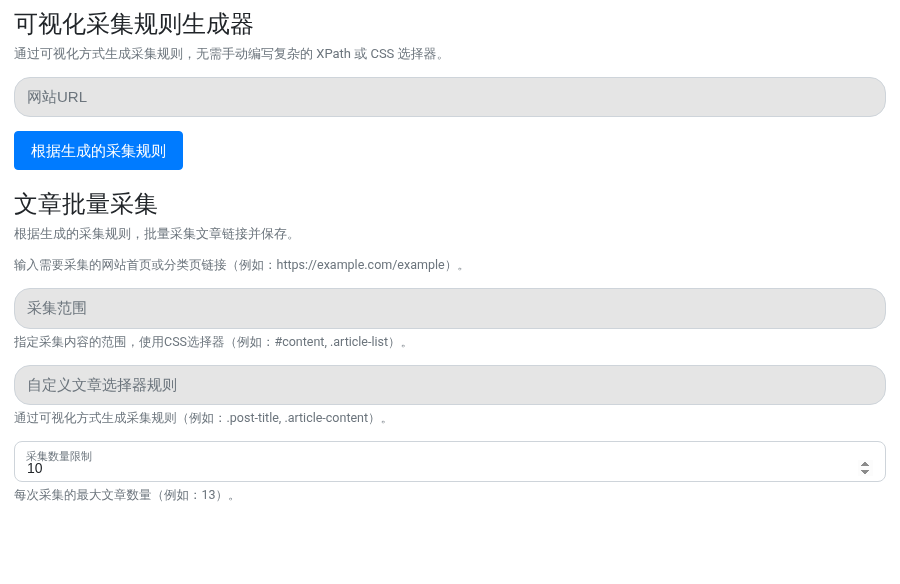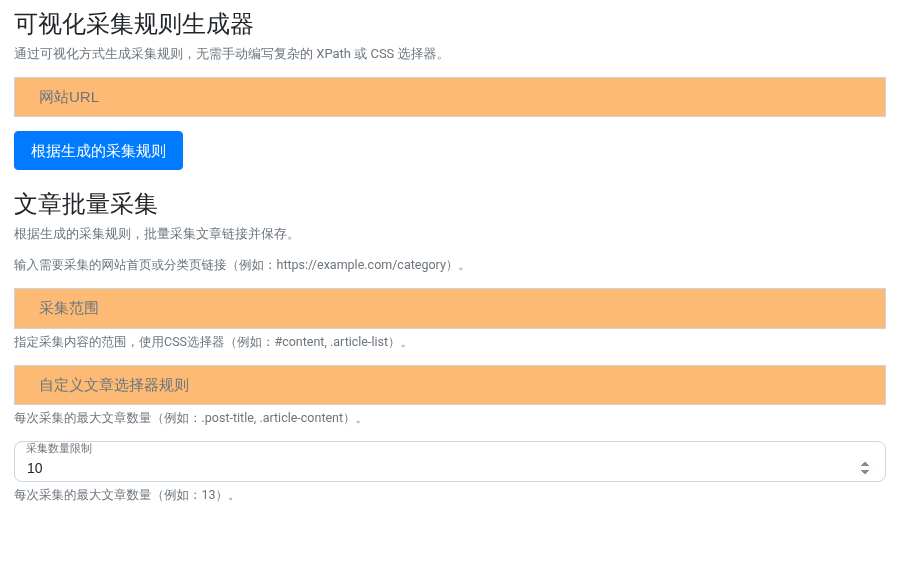--- a/index.html
+++ b/index.html
@@ -26,27 +26,27 @@
       font-size: 13px;
       color: #6c757d;
       margin-bottom: 14px;
     }
     .form-group {
       margin-bottom: 14px;
     }
     .form-control {
       display: block;
       width: 100%;
-      padding: 8px 24px;
+      padding: 8px 12px;
       font-size: 15px;
       line-height: 1.5;
       color: #495057;
-      background-color: #fdba74;
+      background-color: #e5e5e5;
       border: 1px solid #ced4da;
-      border-radius: 0;
+      border-radius: 16px;
     }
     .form-control::placeholder {
       color: #6c757d;
       opacity: 1;
     }
     .form-text {
       font-size: 12.5px;
       color: #6c757d;
       margin-top: 5px;
     }
@@ -63,21 +63,21 @@
       line-height: 1.4;
     }
     .section-gap {
       margin-top: 20px;
     }
     .number-wrap {
       position: relative;
     }
     .number-label {
       position: absolute;
-      top: 0;
+      top: 8px;
       left: 12px;
       font-size: 11px;
       color: #6c757d;
       pointer-events: none;
       font-family: Liberation Mono, monospace;
     }
     .number-input {
       display: block;
       width: 100%;
       padding: 18px 12px 4px 12px;
@@ -105,31 +105,31 @@
   <input type="text" class="form-control" placeholder="网站URL" style="">
 </div>
 
 <button class="btn-primary">根据生成的采集规则</button>
 
 
 <h2 class="section-gap">文章批量采集</h2>
 <p class="section-desc">根据生成的采集规则，批量采集文章链接并保存。</p>
 
 <div class="form-group">
-  <div class="form-text">输入需要采集的网站首页或分类页链接（例如：https://example.com/category）。</div>
+  <div class="form-text">输入需要采集的网站首页或分类页链接（例如：https://example.com/example）。</div>
 </div>
 
 <div class="form-group">
   <input type="text" class="form-control" placeholder="采集范围" style="">
   <div class="form-text">指定采集内容的范围，使用CSS选择器（例如：#content, .article-list）。</div>
 </div>
 
 <div class="form-group">
   <input type="text" class="form-control" placeholder="自定义文章选择器规则" style="">
-  <div class="form-text">每次采集的最大文章数量（例如：.post-title, .article-content）。</div>
+  <div class="form-text">通过可视化方式生成采集规则（例如：.post-title, .article-content）。</div>
 </div>
 
 <div class="form-group">
   <div class="number-wrap">
     <span class="number-label">采集数量限制</span>
     <input type="number" class="number-input" value="10" style="">
   </div>
   <div class="form-text">每次采集的最大文章数量（例如：13）。</div>
 </div>
 

